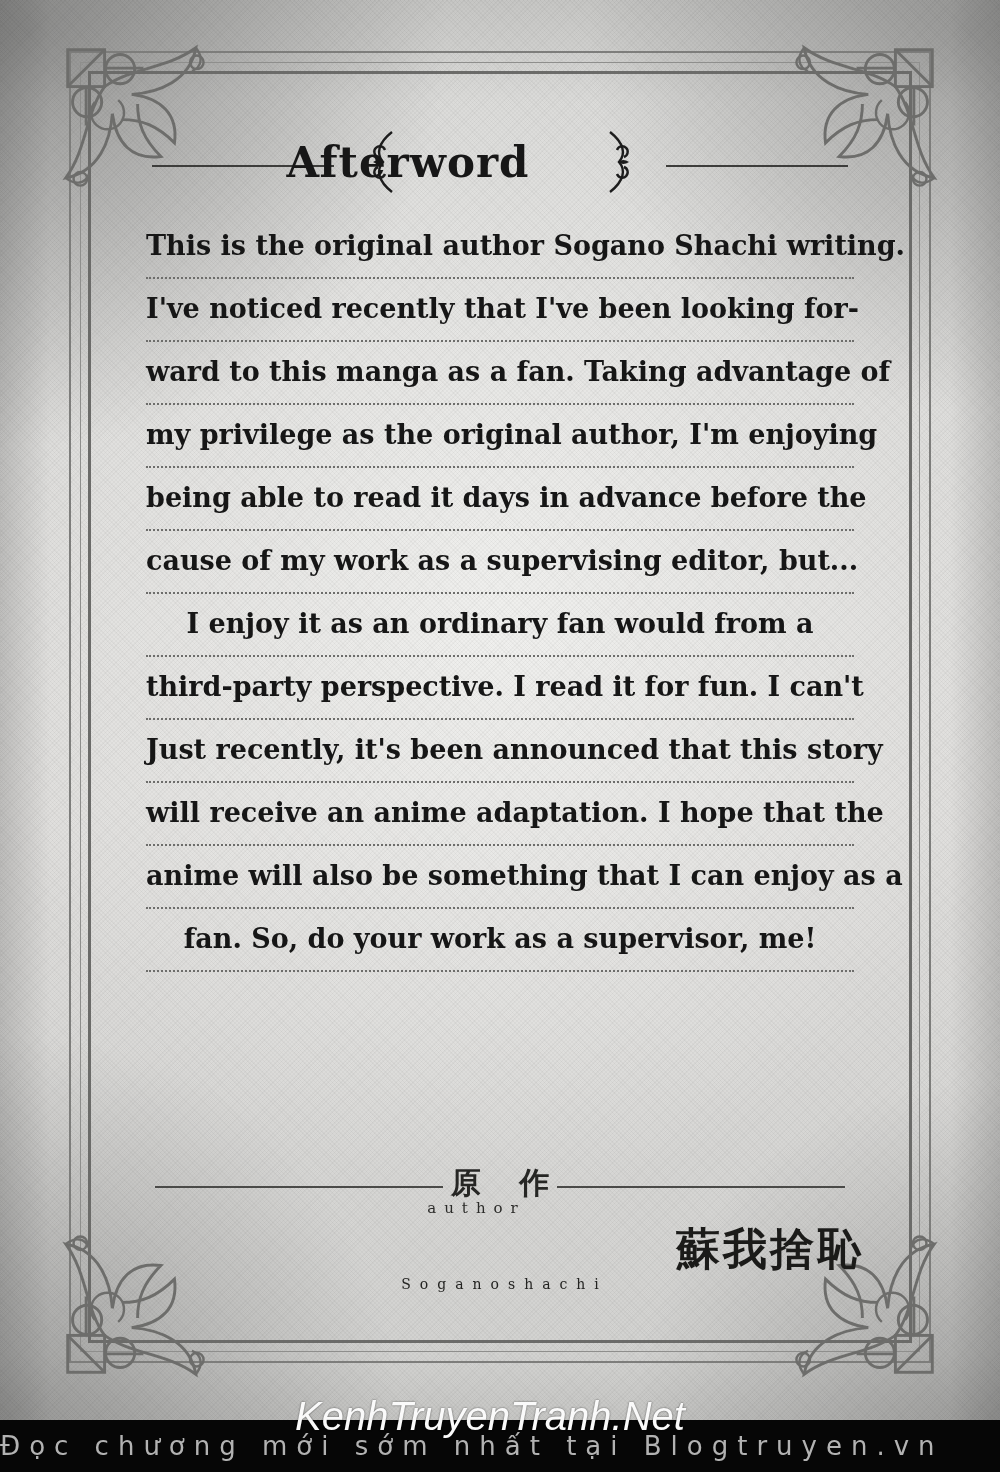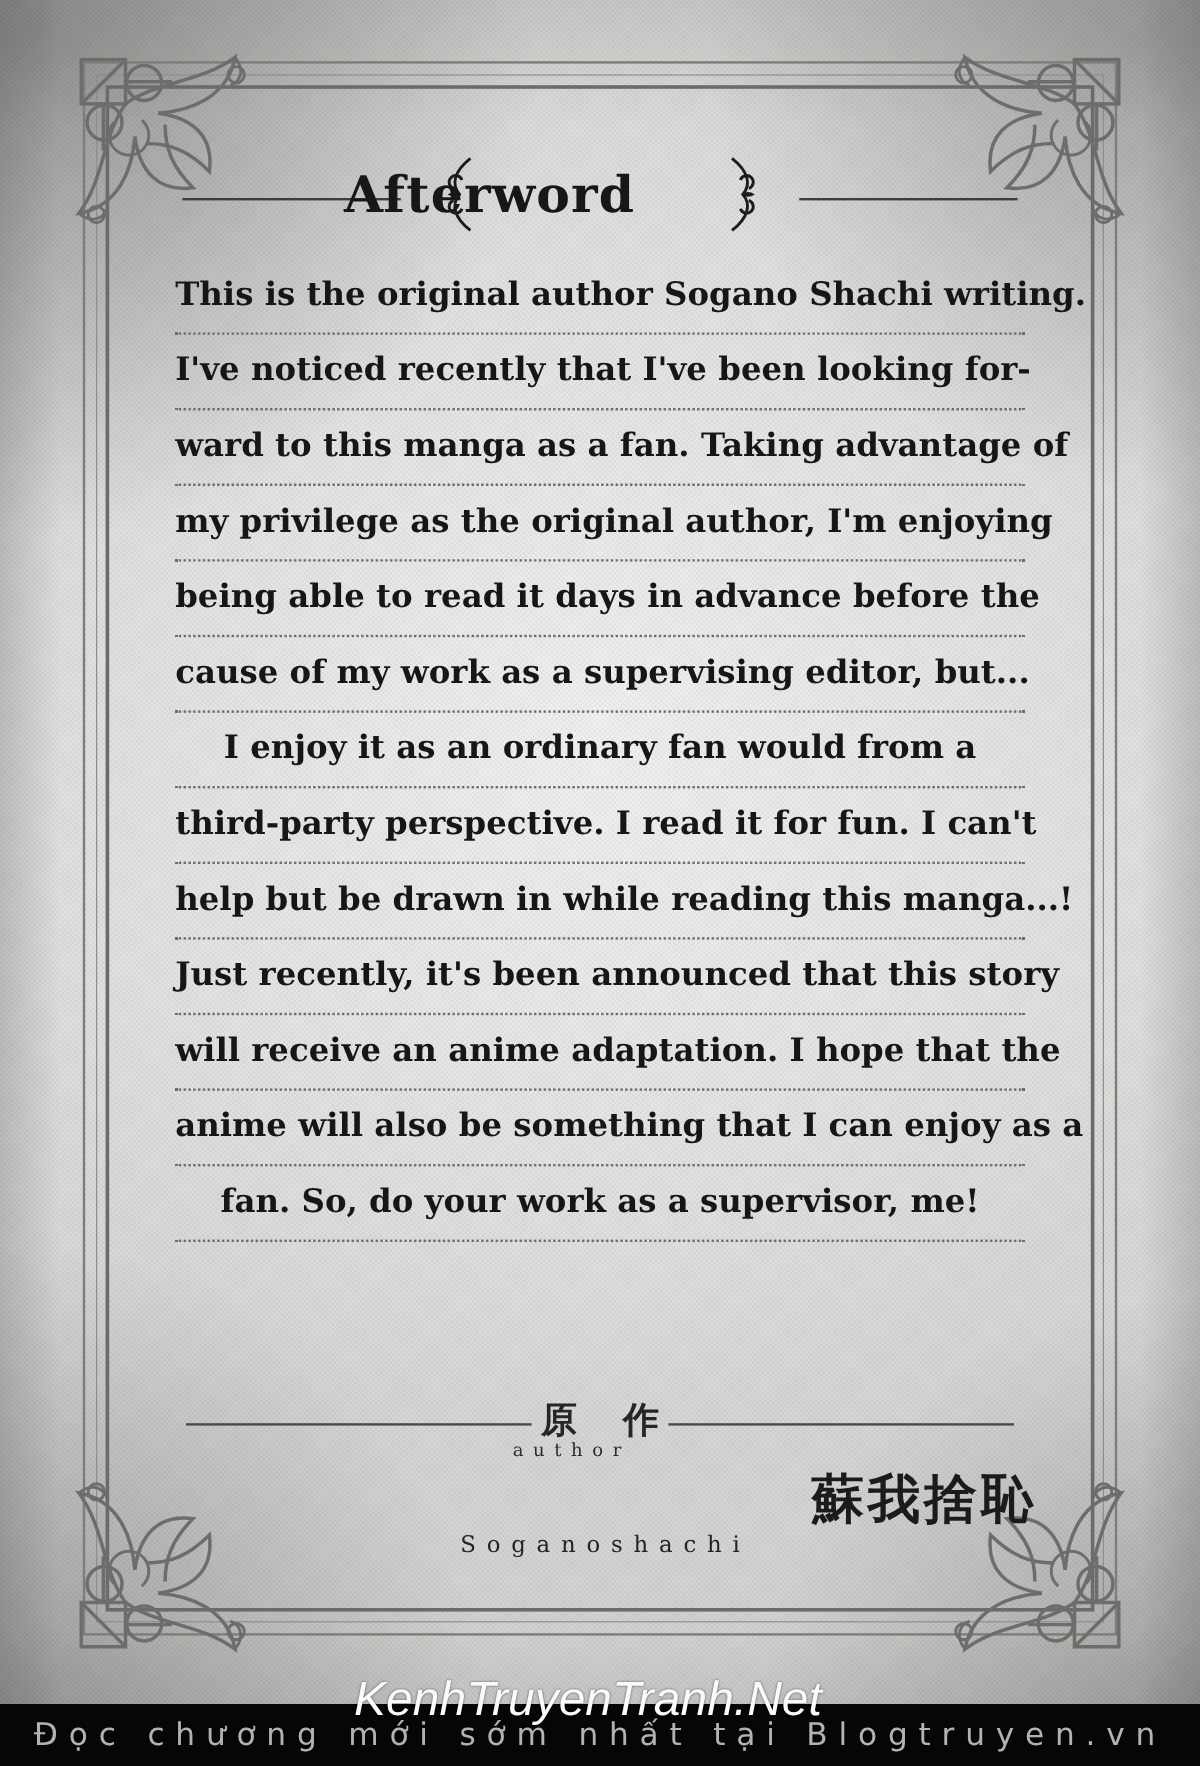--- a/index.html
+++ b/index.html
@@ -61,28 +61,28 @@
   .author-latin-heading{
     position:absolute;left:0;top:1199px;width:945px;text-align:center;
     font-size:15px;letter-spacing:8px;color:#2b2b29;text-indent:8px;
   }
   .author-name-kanji{
     position:absolute;left:0;top:1220px;width:864px;text-align:right;
     font-size:44px;font-weight:bold;letter-spacing:3px;color:#1b1b19;
   }
   .author-name-latin{
     position:absolute;left:0;top:1276px;width:1000px;text-align:center;
-    font-size:19px;letter-spacing:9px;color:#232321;text-indent:9px;
+    font-size:14px;letter-spacing:9px;color:#232321;text-indent:9px;
   }
 
   .footer-bar{
     position:absolute;left:0;top:1420px;width:1000px;height:52px;background:#060606;
   }
   .footer-bar-text{
-    width:100%;text-align:center;line-height:52px;
+    width:100%;text-align:left;line-height:52px;
     font-family:"DejaVu Sans", sans-serif;font-size:26px;letter-spacing:9px;
     color:#b2b2b2;white-space:nowrap;
   }
   .watermark-script{
     position:absolute;left:0;top:1394px;width:980px;text-align:center;z-index:5;
     font-family:Liberation Sans, sans-serif;font-style:italic;font-size:40px;
     color:#fafafa;text-shadow:0 0 2px rgba(0,0,0,.6);
   }
   svg.defs{position:absolute;width:0;height:0;}
 </style>
@@ -148,21 +148,20 @@
 
   <div class="body-block">
     <div class="bline">This is the original author Sogano Shachi writing.</div>
     <div class="bline">I've noticed recently that I've been looking for-</div>
     <div class="bline">ward to this manga as a fan. Taking advantage of</div>
     <div class="bline">my privilege as the original author, I'm enjoying</div>
     <div class="bline">being able to read it days in advance before the</div>
     <div class="bline">cause of my work as a supervising editor, but...</div>
     <div class="bline">I enjoy it as an ordinary fan would from a</div>
     <div class="bline">third-party perspective. I read it for fun. I can't</div>
-    <div class="bline">help but be drawn in while reading this manga...!</div>
     <div class="bline">Just recently, it's been announced that this story</div>
     <div class="bline">will receive an anime adaptation. I hope that the</div>
     <div class="bline">anime will also be something that I can enjoy as a</div>
     <div class="bline">fan. So, do your work as a supervisor, me!</div>
   </div>
 
   <div class="author-rule left"></div>
   <div class="author-rule right"></div>
   <div class="author-kanji-heading">原 作</div>
   <div class="author-latin-heading">author</div>

